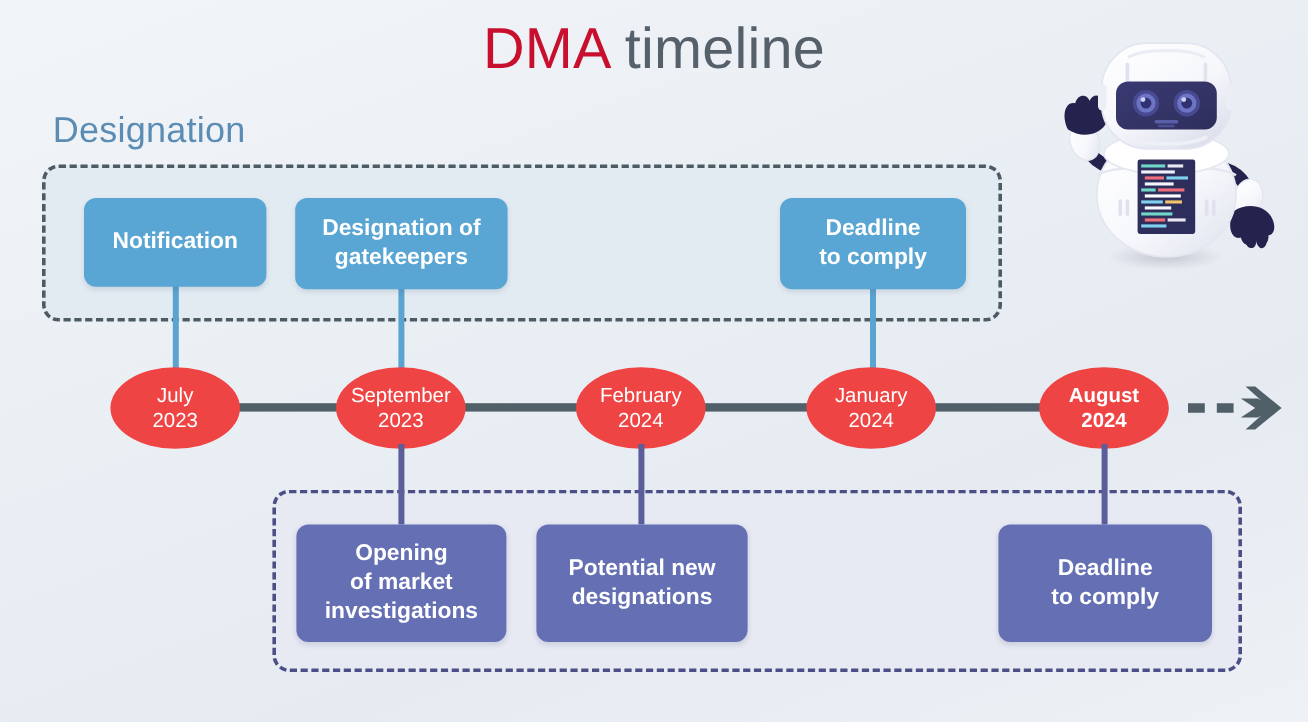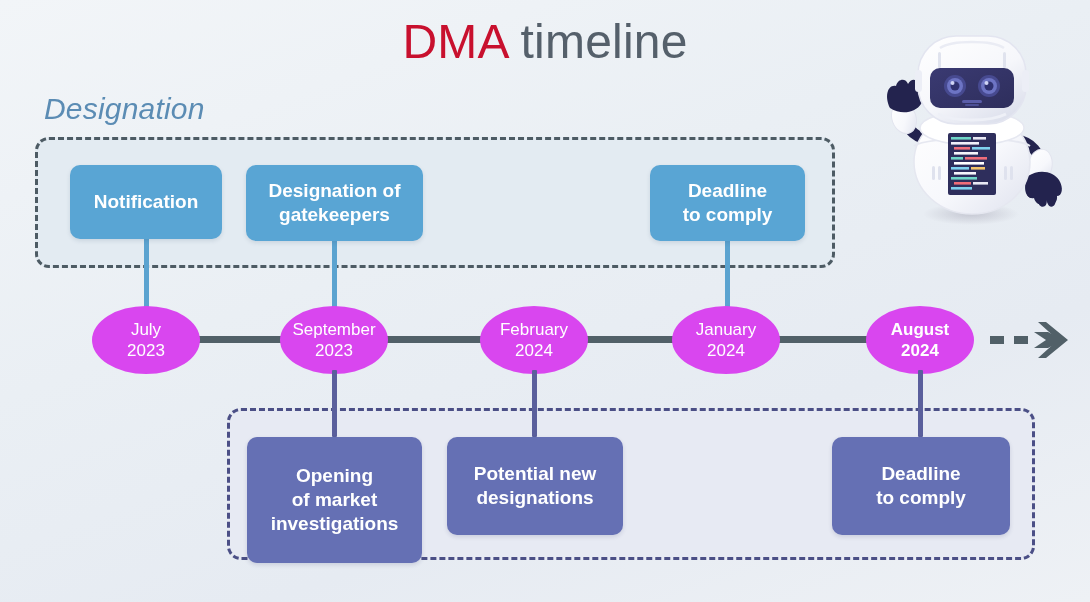--- a/index.html
+++ b/index.html
@@ -41,21 +41,20 @@
   
   .label-designation {
     position: absolute;
     left: 44px;
     top: 92px;
     font-size: 30px;
     color: #5b8cb4;
     font-weight: 400;
     letter-spacing: 0.2px;
     white-space: nowrap;
-    font-style: italic;
   }
 
   .label-market {
     position: absolute;
     left: 8px;
     top: 440px;
     width: 215px;
     text-align: center;
     font-size: 29px;
     line-height: 37px;
@@ -121,21 +120,21 @@
   
   .track {
     position: absolute;
     height: 7px;
     background: #516068;
     top: 336px;
   }
 
   .node {
     position: absolute;
-    background: #d946ef;
+    background: #ef4444;
     border-radius: 50%;
     display: flex;
     flex-direction: column;
     align-items: center;
     justify-content: center;
     color: #ffffff;
     font-size: 17px;
     line-height: 21px;
     top: 306px;
     width: 108px;
@@ -226,21 +225,21 @@
     </svg>
   </div>
 
 
   <div class="dashed-box dashed-bottom"></div>
 
   <div class="stem stem-bottom" style="left:332px; top:370px; height:67px;"></div>
   <div class="stem stem-bottom" style="left:532px; top:370px; height:67px;"></div>
   <div class="stem stem-bottom" style="left:918px; top:370px; height:67px;"></div>
 
-  <div class="card card-bottom" style="left:247px; top:437px; width:175px; height:126px;">Opening
+  <div class="card card-bottom" style="left:247px; top:437px; width:175px; height:98px;">Opening
 of market
 investigations</div>
 
   <div class="card card-bottom" style="left:447px; top:437px; width:176px; height:98px;">Potential new
 designations</div>
 
   <div class="card card-bottom" style="left:832px; top:437px; width:178px; height:98px;">Deadline
 to comply</div>
 
   <div class="robot">

